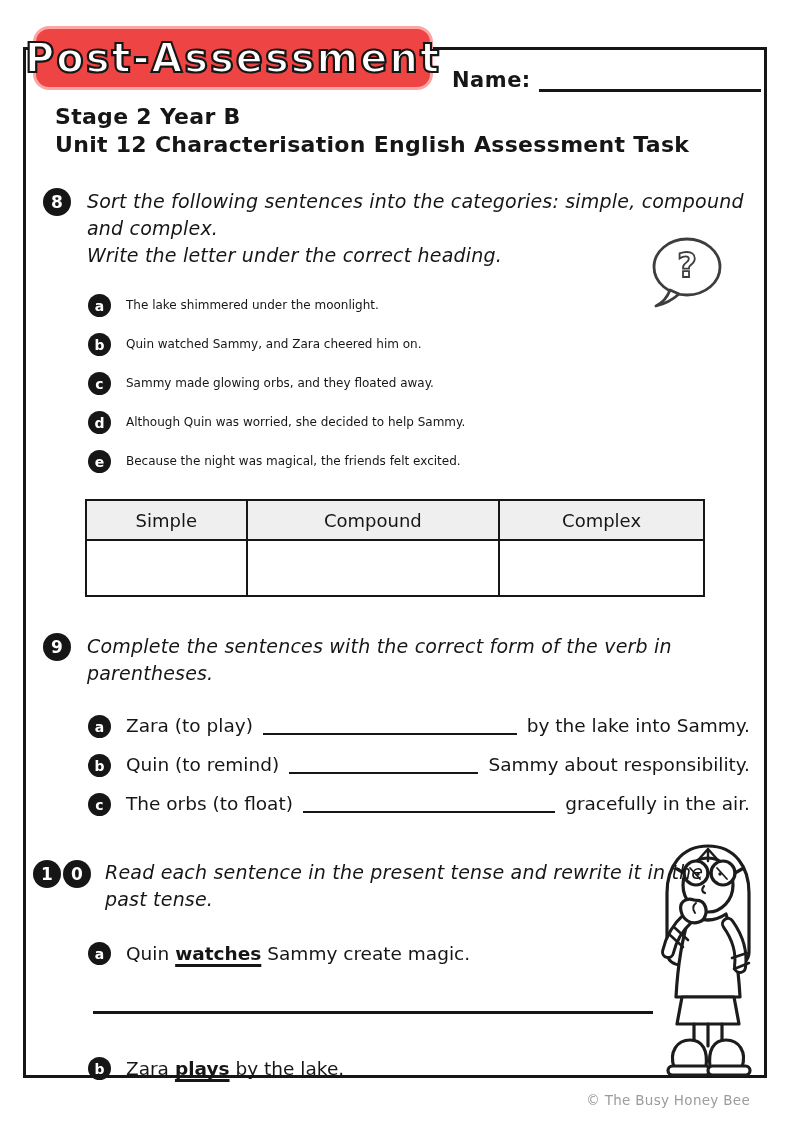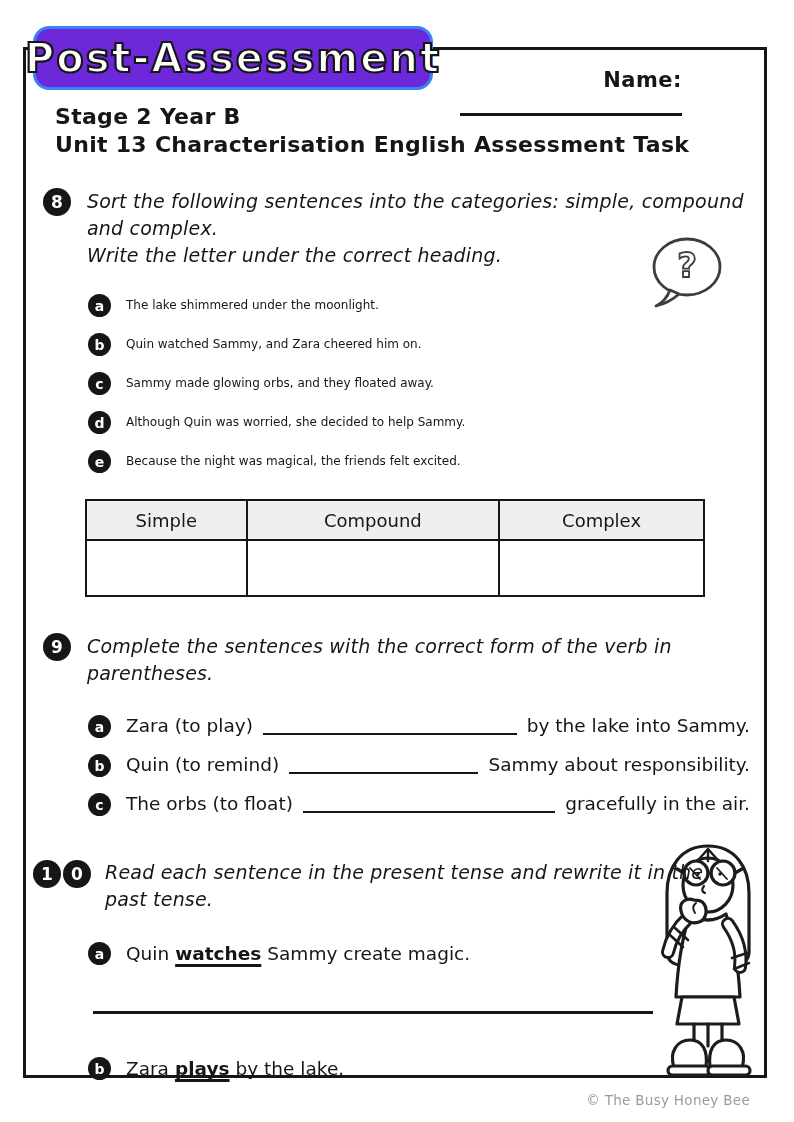--- a/index.html
+++ b/index.html
@@ -17,42 +17,41 @@
   .page-border {
     position: absolute;
     left: 23px; top: 47px; right: 27px; bottom: 44px;
     border: 3px solid #161616;
   }
 
   .header-box {
     position: absolute;
     left: 33px; top: 26px;
     width: 400px; height: 64px;
-    background: #6d28d9;
-    border: 3px solid #3b82f6;
+    background: #ef4444;
+    border: 3px solid #fca5a5;
     border-radius: 16px;
     display: flex; align-items: center; justify-content: center;
     z-index: 3;
   }
   .header-title {
     font-size: 40px;
     font-weight: 800;
     letter-spacing: 2px;
     color: #ffffff;
     -webkit-text-stroke: 2.2px #161616;
     text-shadow: 0 0 1px #161616;
     white-space: nowrap;
   }
 
   .name-row {
     position: absolute;
     left: 452px; top: 68px;
     display: flex; align-items: flex-end;
     z-index: 3;
-    flex-direction: column;
   }
   .name-label { font-size: 21px; font-weight: 700; letter-spacing: 0.5px; }
   .name-line {
     width: 222px; height: 24px;
     border-bottom: 3px solid #161616;
     margin-left: 8px;
   }
 
   .content {
     position: absolute;
@@ -175,21 +174,21 @@
   </div>
 
   <div class="name-row">
     <span class="name-label">Name:</span>
     <span class="name-line"></span>
   </div>
 
   <div class="content">
 
     <div class="stage-title">Stage 2 Year B</div>
-    <div class="unit-title">Unit 13 Characterisation English Assessment Task</div>
+    <div class="unit-title">Unit 12 Characterisation English Assessment Task</div>
 
     <div class="q-header">
       <span class="num-badge">8</span>
       <div class="instruction">
         <div>Sort the following sentences into the categories: simple, compound and complex.</div>
         <div>Write the letter under the correct heading.</div>
       </div>
     </div>
 
     <div class="q8-items">

